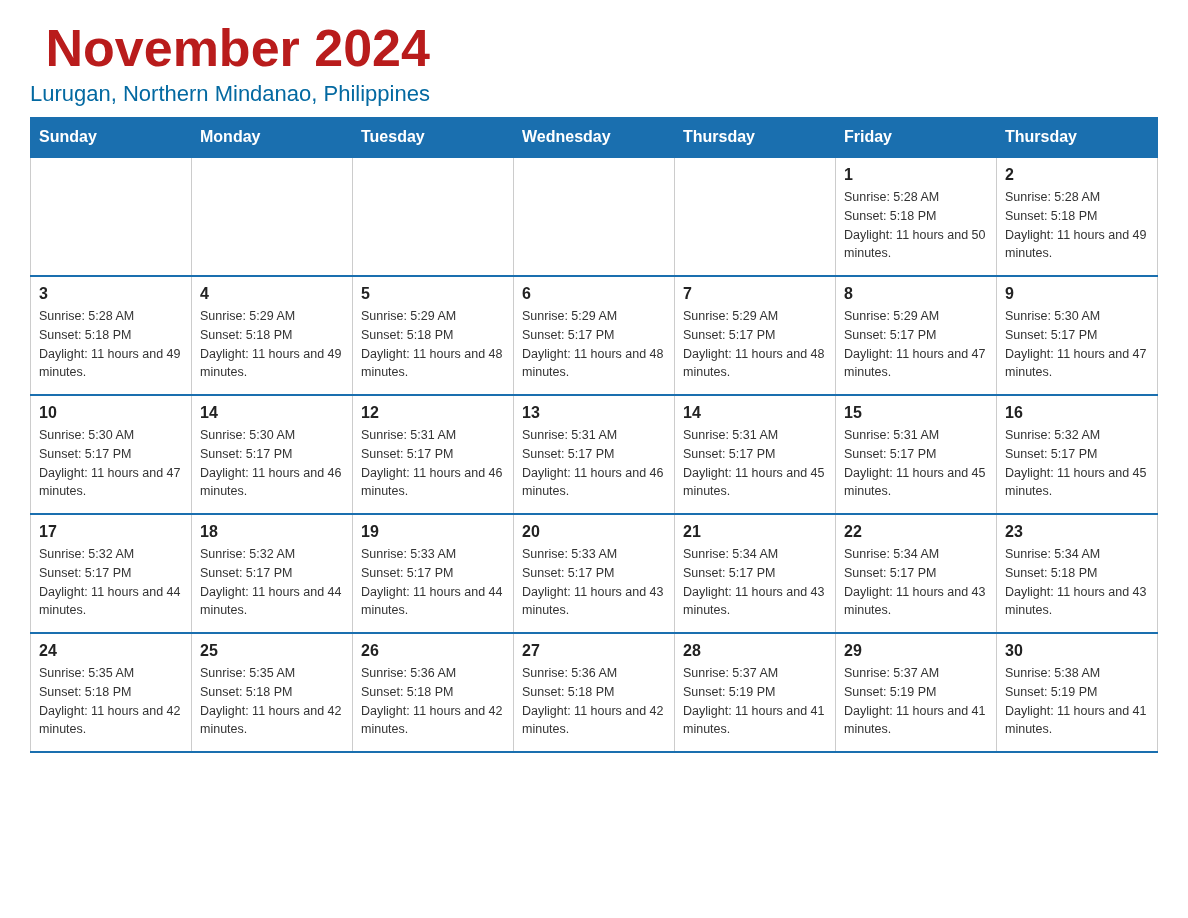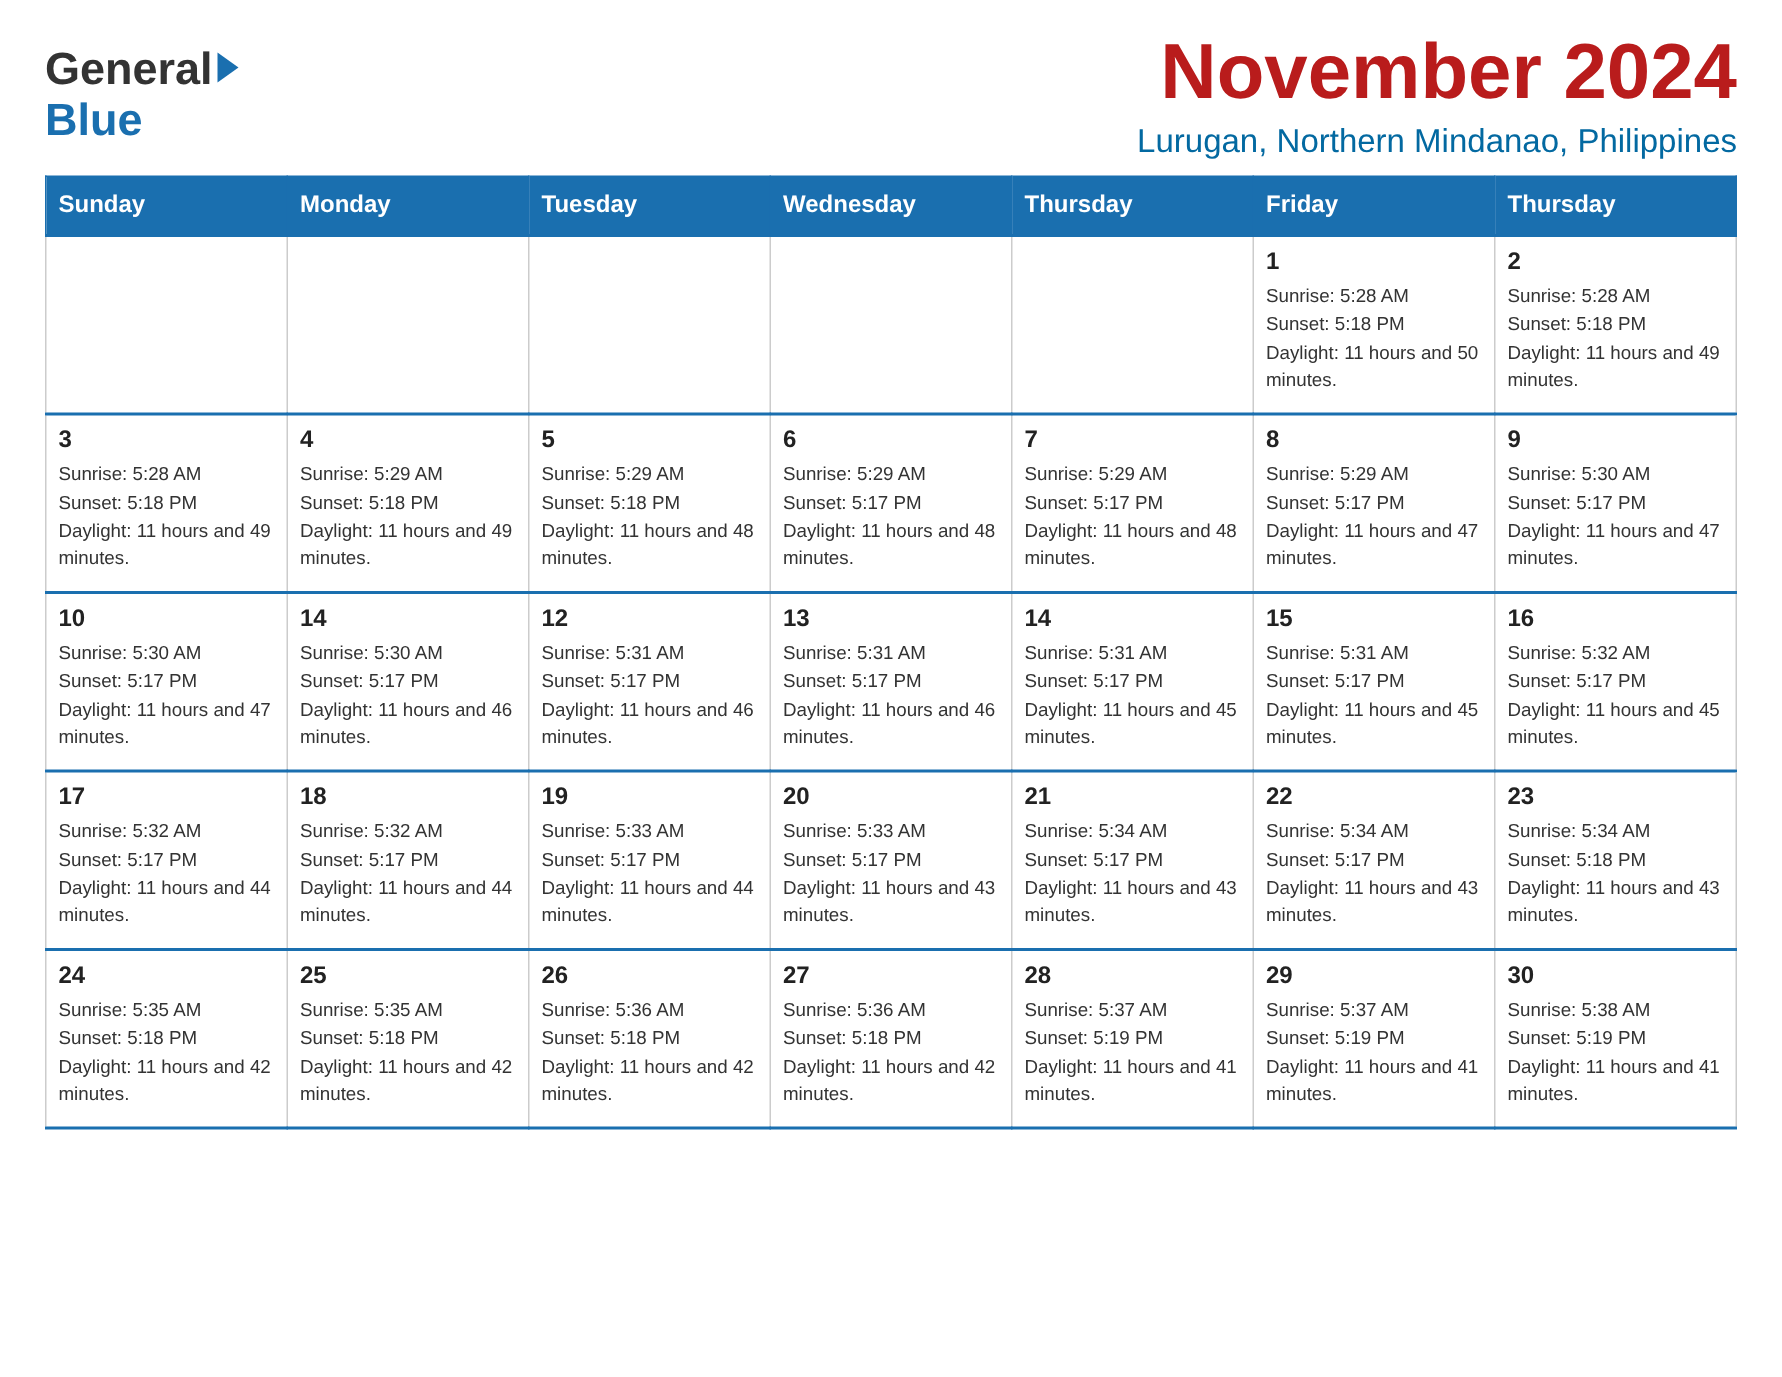--- a/index.html
+++ b/index.html
@@ -92,31 +92,20 @@
     .logo-blue-text {
       font-size: 30px;
       font-weight: bold;
       color: #1a6faf;
     }
   </style>
 </head>
 <body>
 
 <div class="header-row">
-  <div class="logo">
-    <div>
-      <span class="logo-general">
-        <span style="font-size:30px;font-weight:bold;color:#333;">General</span>
-        <span style="display:inline-block;width:0;height:0;border-top:10px solid transparent;border-bottom:10px solid transparent;border-left:14px solid #1a6faf;margin-left:3px;vertical-align:middle;position:relative;top:-2px;"></span>
-      </span>
-    </div>
-    <div>
-      <span class="logo-blue-text">Blue</span>
-    </div>
-  </div>
   <div class="title-block">
     <h1>November 2024</h1>
     <h2>Lurugan, Northern Mindanao, Philippines</h2>
   </div>
 </div>
 
 <table class="calendar">
   <thead>
     <tr>
 

